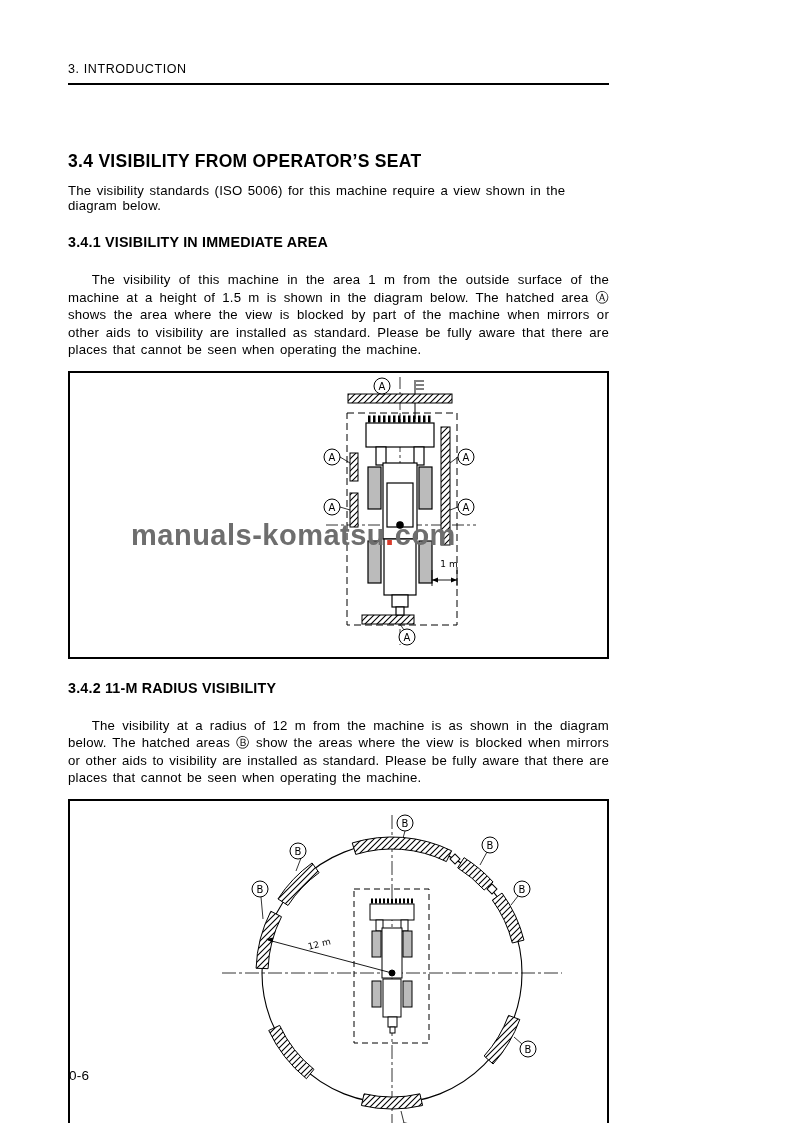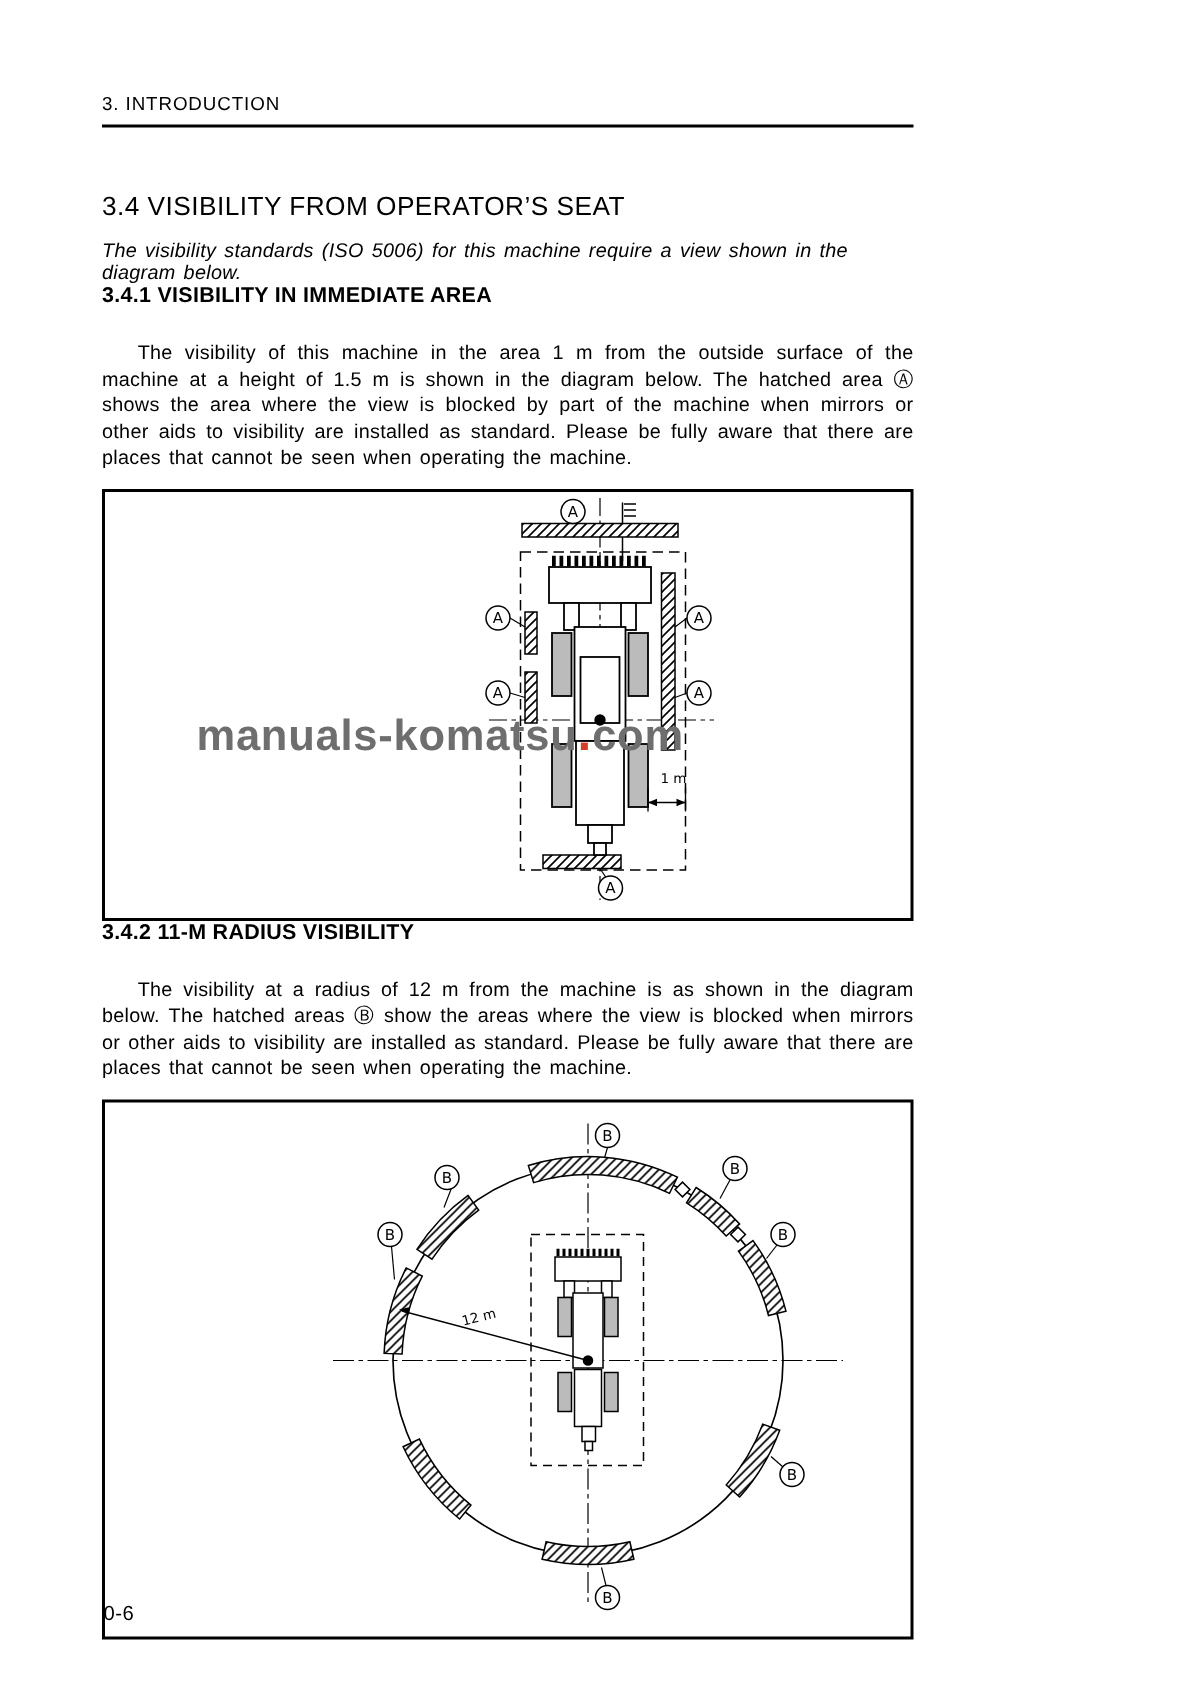--- a/index.html
+++ b/index.html
@@ -4,23 +4,23 @@
 <style>
   * { margin:0; padding:0; box-sizing:border-box; }
   html,body { background:#ffffff; }
   .page {
     width:665px; height:1123px; background:#fff; position:relative; overflow:hidden;
     font-family:"Liberation Sans","DejaVu Sans",sans-serif; color:#000;
     padding:62px 56px 0 68px;
   }
   .chapter { font-size:12.5px; letter-spacing:0.6px; }
   .rule { border-bottom:2.5px solid #000; margin-top:7px; }
-  .sec-title { margin-top:42px; font-size:17.5px; font-weight:normal; letter-spacing:0.3px; }
-  .intro { margin-top:11px; font-size:13.2px; letter-spacing:0.2px; word-spacing:1.5px;font-style:italic; }
-  .sub-title { font-size:14.3px; font-weight:bold; letter-spacing:0.2px; }
+  .sec-title { margin-top:66px; font-size:17.5px; font-weight:bold; letter-spacing:0.3px; }
+  .intro { margin-top:11px; font-size:13.2px; letter-spacing:0.2px; word-spacing:1.5px; }
+  .sub-title { margin-top:21px; font-size:14.3px; font-weight:bold; letter-spacing:0.2px; }
   p.body {
     margin-top:21px; font-size:13.2px; line-height:17.5px;
     text-align:justify; text-indent:1.8em; letter-spacing:0.2px; word-spacing:1.5px;
   }
   .figure { margin-top:12px; border:2px solid #000; position:relative; background:#fff; }
   #fig1 { height:288px; }
   #fig2 { height:360px; }
   svg { display:block; }
   svg text { font-family:"DejaVu Sans",sans-serif; fill:#000; }
   .code-text { font-family:"DejaVu Sans Mono",monospace; }

